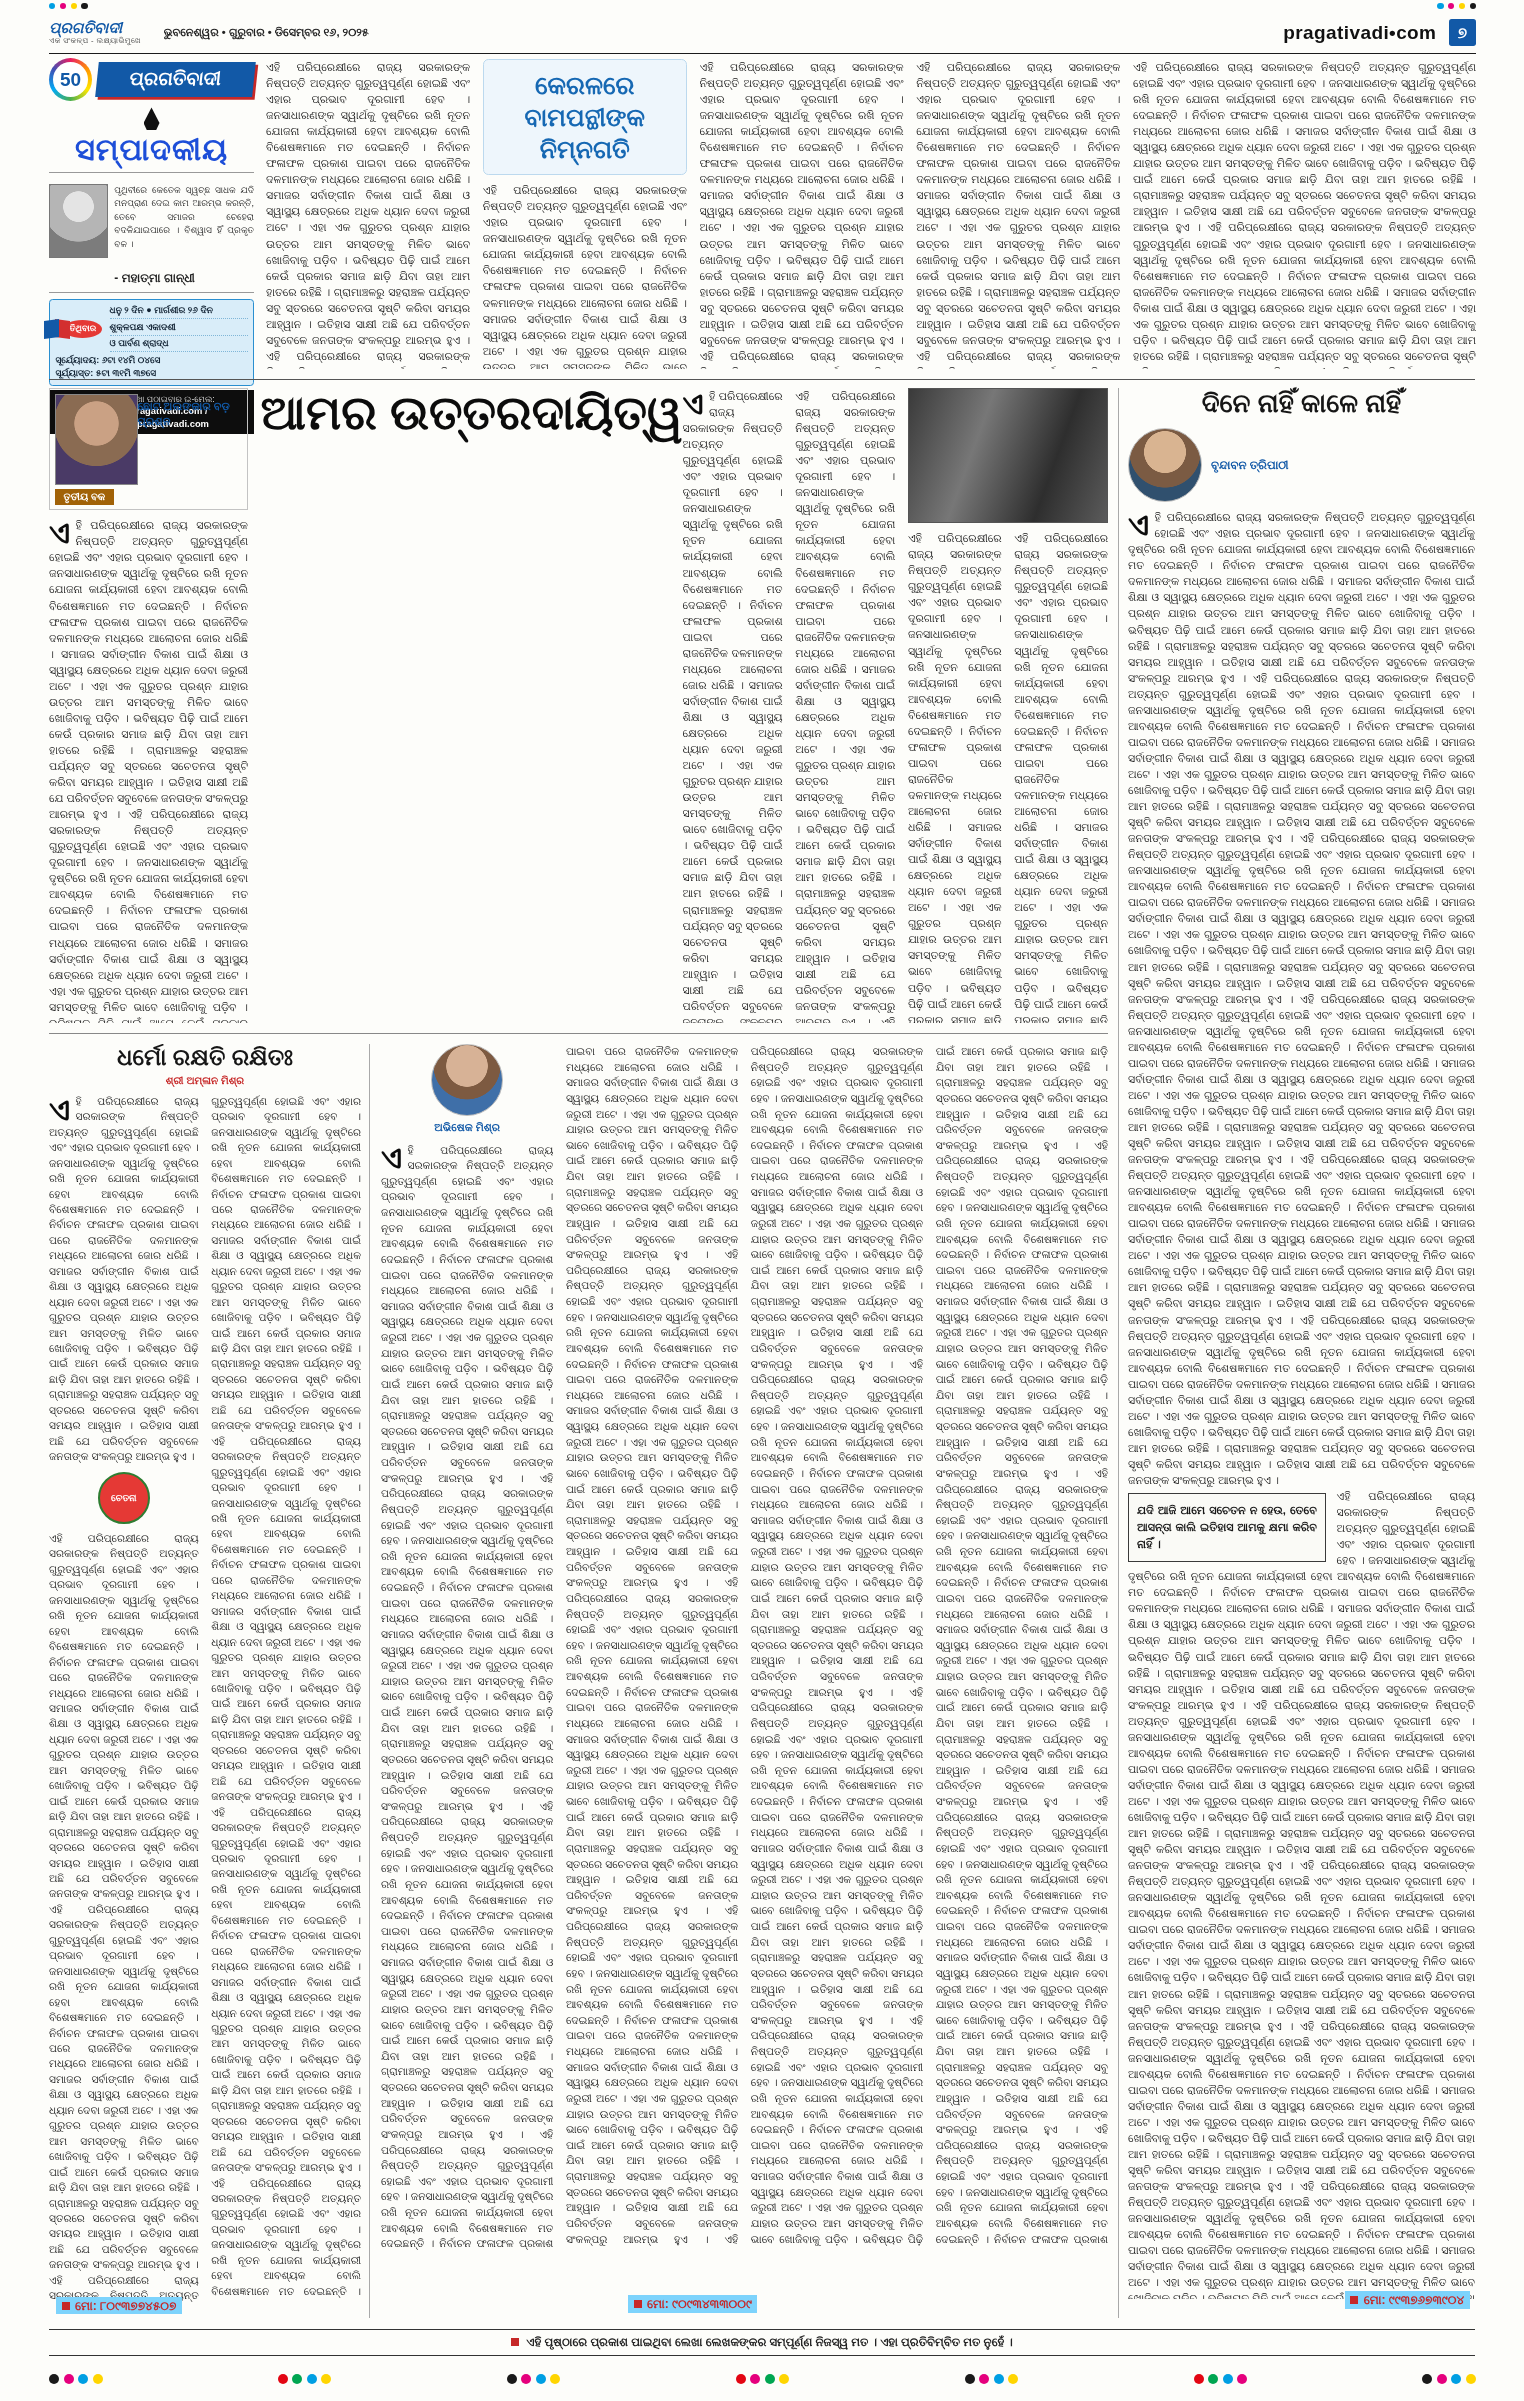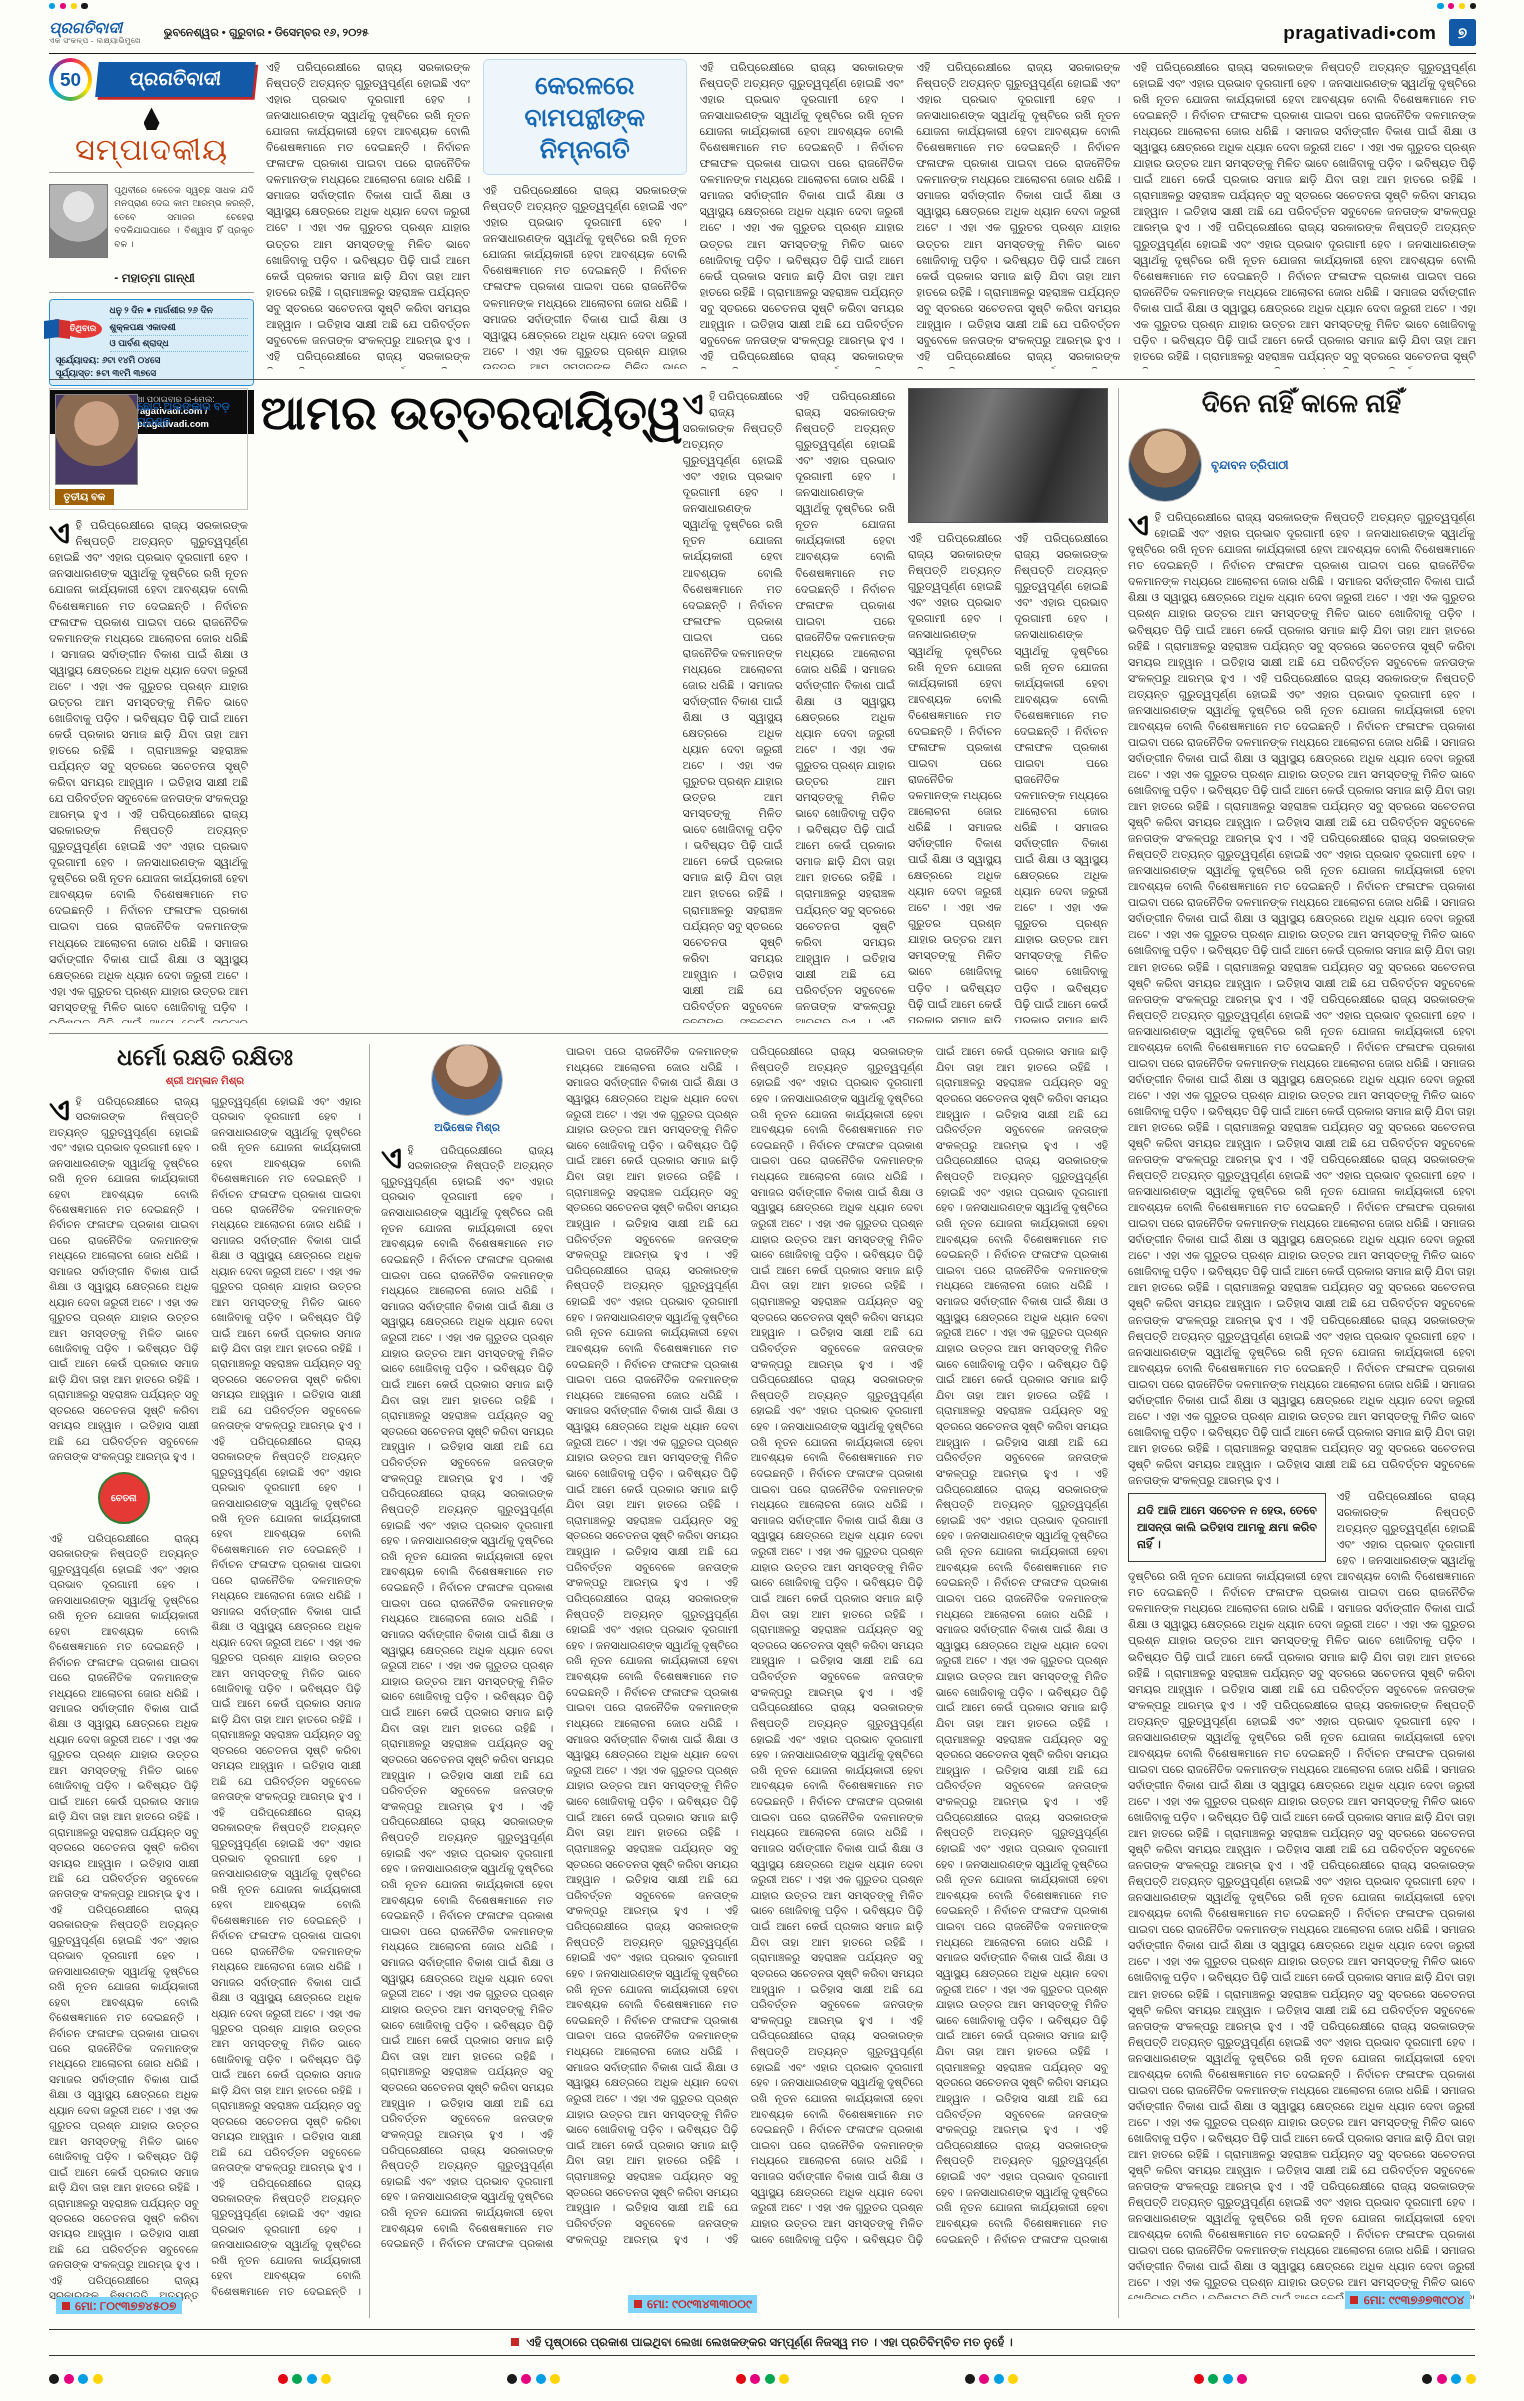--- a/index.html
+++ b/index.html
@@ -33,21 +33,21 @@
   .emblem{width:43px;height:43px;border-radius:50%;flex:none;position:relative;
           background:conic-gradient(#e91e63,#ff9800,#ffe600,#4caf50,#03a9f4,#3f51b5,#e91e63)}
   .emblem::before{content:"";position:absolute;inset:3.6px;background:#fff;border-radius:50%}
   .emblem span{position:absolute;inset:0;display:flex;align-items:center;justify-content:center;
                color:#1259a7;font-weight:bold;font-size:19px}
   .brandbanner{flex:1;background:#1259a7;color:#fff;font-weight:bold;font-size:19px;text-align:center;
                padding:6.3px 3.6px;transform:skewX(-6deg);box-shadow:2.7px 2.7px 0 #c62828}
   .edsection{text-align:center;margin-top:5.4px;border-bottom:0.9px solid #999;padding-bottom:3.6px}
   .pennib{width:16px;height:23px;margin:0 auto 1.8px;background:#111;position:relative;
           clip-path:polygon(50% 0,100% 68%,78% 100%,22% 100%,0 68%)}
-  .edtitle{font-size:30.5px;font-weight:normal;letter-spacing:0.9px;color:#c2410c}
+  .edtitle{font-size:30.5px;font-weight:bold;letter-spacing:0.9px;color:#1d4ed8}
   .gandhirow{display:flex;gap:6.3px;margin-top:5.4px;padding:5.4px 0;border-bottom:0.9px solid #999}
   .gandhi{width:59px;height:74px;flex:none;border:0.9px solid #777;
           background:radial-gradient(circle at 50% 30%,#e4e4e4 0 26%,#b5b5b5 27% 60%,#7c7c7c 61%)}
   .quotewrap{font-size:9px;line-height:1.5;text-align:justify;color:#222}
   .qauthor{text-align:left;font-weight:bold;margin-top:18px;font-size:12px}
   .panchang{margin-top:5.4px;background:#d9edf9;border:1.8px solid #2a8fd0;border-radius:3.6px;padding:5.4px;font-size:9px;color:#123}
   .p-top{display:flex;gap:7.2px}
   .p-left{width:47px;flex:none;display:flex;align-items:center;gap:4.5px}
   .bookicon{width:32px;height:21.5px;position:relative}
   .bookicon::before,.bookicon::after{content:"";position:absolute;top:1.8px;width:15.2px;height:18px}

